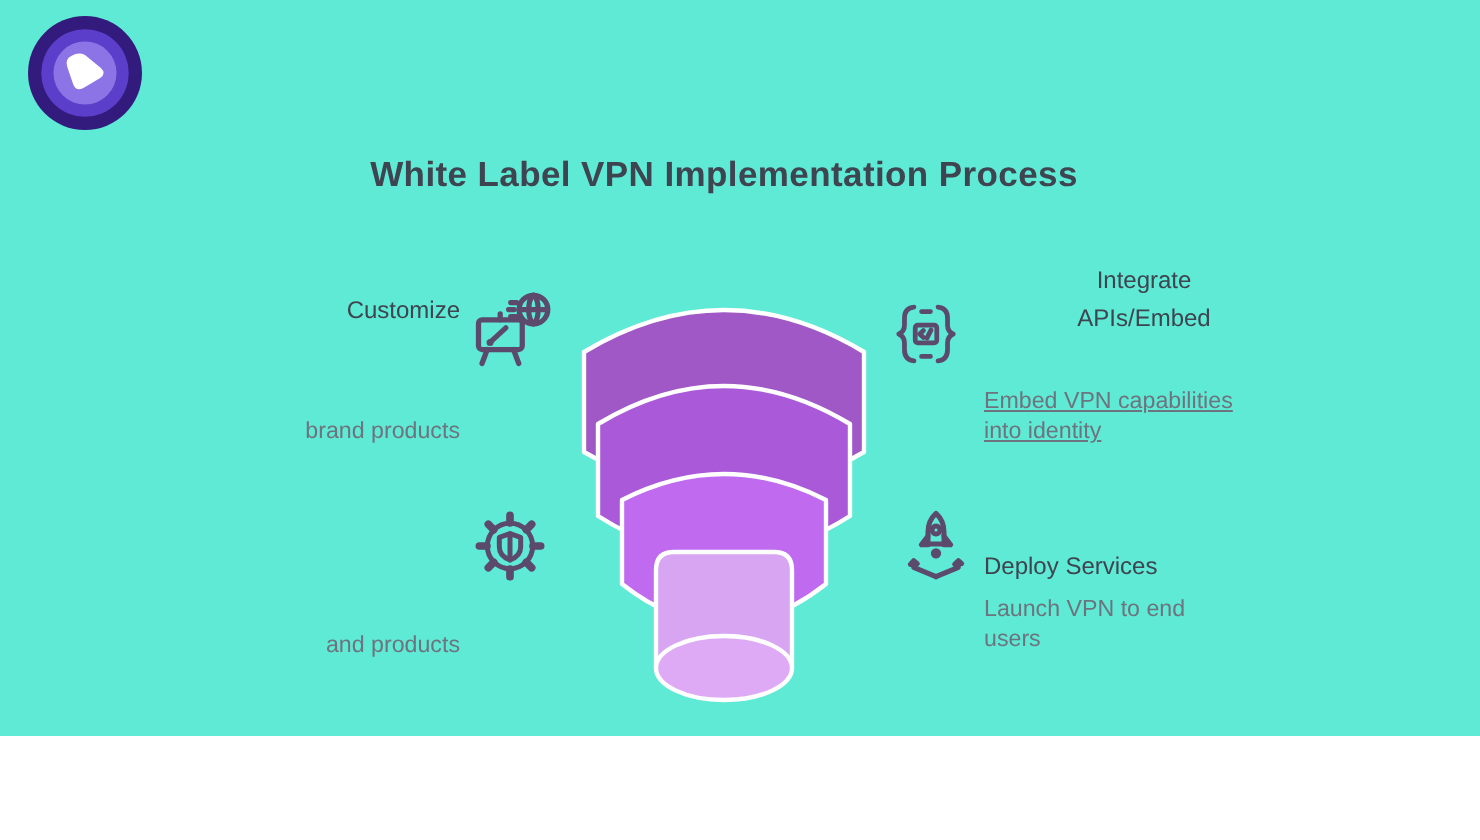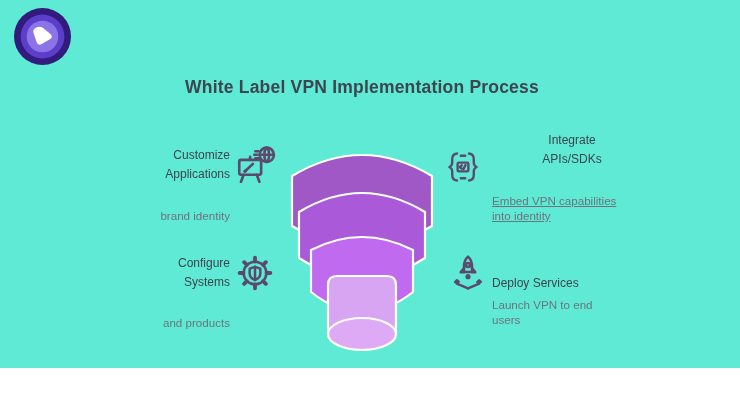--- a/index.html
+++ b/index.html
@@ -62,61 +62,56 @@
       <path d="M12,80 L12,30 Q82,-12 152,30 L152,80 Q82,121 12,80 Z" fill="#a058c6" stroke="#ffffff"></path>
       <path d="M19,112 L19,66 Q82,28 145,66 L145,112 Q82,152 19,112 Z" fill="#aa5ad8" stroke="#ffffff"></path>
       <path d="M31,146 L31,104 Q82,78 133,104 L133,146 Q82,186 31,146 Z" fill="#bf6aef" stroke="#ffffff"></path>
       <path d="M48,139 Q48,130 57,130 L107,130 Q116,130 116,139 L116,188 L48,188 Z" fill="#d8a5f3" stroke="#ffffff"></path>
       <ellipse cx="82" cy="188" rx="34" ry="16" fill="#dfaaf5" stroke="#ffffff"></ellipse>
     </g>
   </svg>
 
   <div id="customize-title" class="abs col-left step-title ta-r">
     <span>Customize</span><br>
-    <span>Applications</span>
   </div>
   <div id="customize-desc" class="abs col-left step-desc ta-r">
     <br>
-    <span>brand identity</span>
+    <span>brand products</span>
   </div>
   <svg id="icon-customize" class="abs icon" viewBox="0 0 24 24">
     <g fill="none" stroke-width="1.5" stroke-linecap="round" stroke-linejoin="round" stroke="#5b4a6b">
       <rect x="3" y="8.5" width="12.5" height="8.5" rx="1"></rect>
       <path d="M9.2,8.5 V6.8"></path>
       <path d="M5.5,17 L4,21 M13,17 L14.5,21"></path>
       <path d="M6.6,14.7 L10.8,10.8"></path>
       <circle cx="6.3" cy="15" r="1" stroke="none" fill="#5b4a6b"></circle>
       <circle cx="18.7" cy="5.6" r="4.1"></circle>
       <path d="M18.7,1.5 C16.9,2.9 16.9,8.3 18.7,9.7 M18.7,1.5 C20.5,2.9 20.5,8.3 18.7,9.7 M14.7,5.6 H22.7"></path>
       <path d="M12.2,3.6 H13.9 M11.6,5.6 H13.2 M12.2,7.6 H13.9"></path>
     </g>
   </svg>
 
   <div id="integrate-title" class="abs col-right step-title">
     <span>Integrate</span><br>
-    <span>APIs/SDKs</span>
+    <span>APIs/Embed</span>
   </div>
   <div id="integrate-desc" class="abs col-right step-desc">
     <span>Embed VPN capabilities</span><br>
     <span>into identity</span>
   </div>
   <svg id="icon-integrate" class="abs icon" viewBox="0 0 24 24">
     <g fill="none" stroke-width="1.5" stroke-linecap="round" stroke-linejoin="round" stroke="#5b4a6b">
       <path d="M8.2,3.5 Q5.2,3.8 5.2,7 L5.2,9.2 Q5.2,11.2 3.4,12 Q5.2,12.8 5.2,14.8 L5.2,17 Q5.2,20.2 8.2,20.5"></path>
       <path d="M15.8,3.5 Q18.8,3.8 18.8,7 L18.8,9.2 Q18.8,11.2 20.6,12 Q18.8,12.8 18.8,14.8 L18.8,17 Q18.8,20.2 15.8,20.5"></path>
       <path d="M10.6,4.9 H13.4 M10.6,19.1 H13.4"></path>
       <rect x="8.6" y="9.2" width="6.8" height="5.6" rx="0.8"></rect>
       <path d="M11.2,10.9 L10,12 L11.2,13.1 M12.3,13.3 L13.6,10.7"></path>
     </g>
   </svg>
 
-  <div id="configure-title" class="abs col-left step-title ta-r">
-    <span>Configure</span><br>
-    <span>Systems</span>
-  </div>
   <div id="configure-desc" class="abs col-left step-desc ta-r">
     <br>
     <span>and products</span>
   </div>
   <svg id="icon-configure" class="abs icon" viewBox="0 0 24 24">
     <g fill="none" stroke-width="1.5" stroke-linecap="round" stroke-linejoin="round" stroke="#5b4a6b">
       <circle cx="12" cy="12" r="6.8"></circle>
       <path stroke-width="2.3" d="M18.9,12 H21.2 M16.9,16.9 L18.5,18.5 M12,18.9 V21.2 M7.1,16.9 L5.5,18.5 M5.1,12 H2.8 M7.1,7.1 L5.5,5.5 M12,5.1 V2.8 M16.9,7.1 L18.5,5.5"></path>
       <path d="M12,8.3 L15.2,9.4 L15.2,12.3 Q15.2,15 12,16.2 Q8.8,15 8.8,12.3 L8.8,9.4 Z"></path>
       <path d="M12,8.3 L12,16.2"></path>

